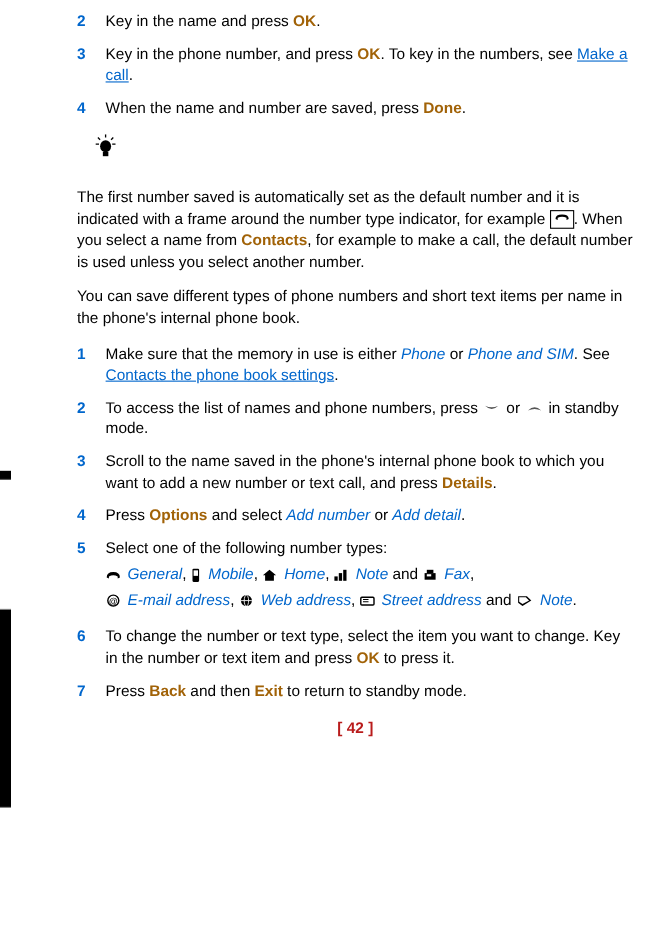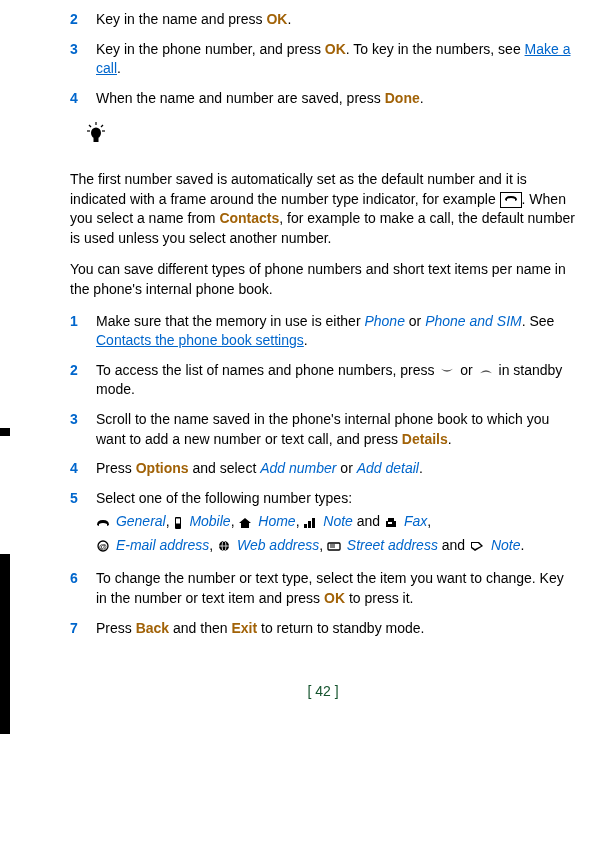--- a/index.html
+++ b/index.html
@@ -72,23 +72,23 @@
     height: 6px;
     vertical-align: middle;
   }
   .mini-icon {
     display: inline-block;
     vertical-align: middle;
     margin-right: 2px;
   }
   .page-num {
     text-align: center;
-    color: #14532d;
-    font-weight: normal;
-    margin-top: 44px;
+    color: #b91c1c;
+    font-weight: bold;
+    margin-top: 14px;
   }
   .side-marker {
     position: fixed;
     left: 0;
     width: 10px;
     background: #000;
   }
   .side-marker.a { top: 428px; height: 8px; }
   .side-marker.b { top: 554px; height: 180px; }
   .subline { margin: 4px 0; }

